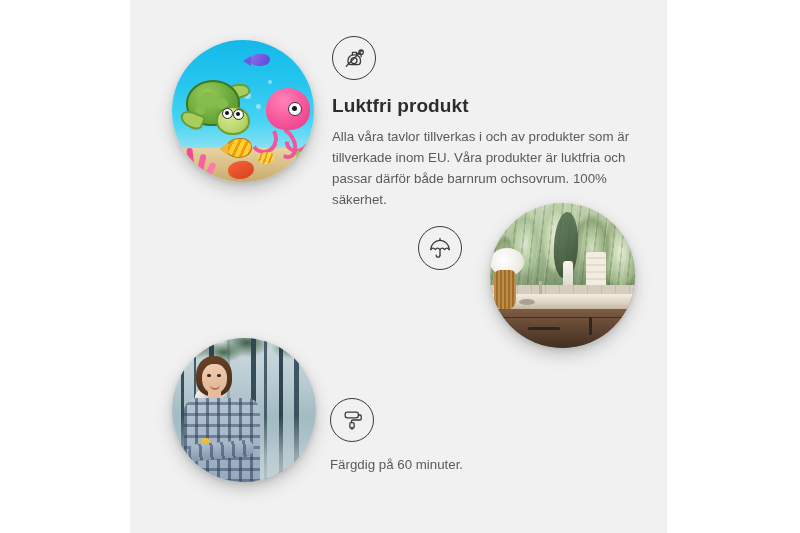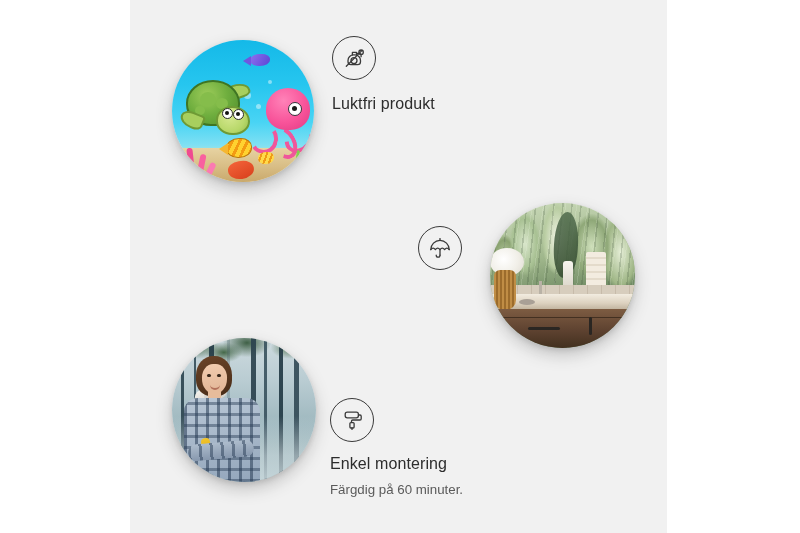--- a/index.html
+++ b/index.html
@@ -37,22 +37,22 @@
     border-radius: 50%;
     border: 1.5px solid #3a3a3a;
     box-sizing: border-box;
     display: flex;
     align-items: center;
     justify-content: center;
   }
   .icon-circle svg { display: block; }
 
   .feat-title {
-    font-size: 16px;
-    font-weight: normal;
+    font-size: 19px;
+    font-weight: bold;
     color: #2d2d2d;
     letter-spacing: 0.1px;
     margin: 0;
     line-height: 1.25;
   }
   .feat-body {
     font-size: 13.3px;
     color: #5a5a5a;
     line-height: 1.58;
     margin: 0;
@@ -415,20 +415,21 @@
     <svg width="28" height="28" viewBox="0 0 28 28" fill="none" stroke="#3a3a3a" stroke-width="1.3" stroke-linecap="round" stroke-linejoin="round">
       <path d="M8 16.5c0-3.1 2.5-5.6 5.6-5.6h1.3c3.1 0 5.6 2.5 5.6 5.6v1.2c0 1.6-1.3 2.9-2.9 2.9h-6.7c-1.6 0-2.9-1.3-2.9-2.9z"></path>
       <path d="M12.4 10.9V8.4h4.1v2.5"></path>
       <path d="M16.5 9.4h2.6c1.1 0 2 .9 2 2v1.3"></path>
       <circle cx="21.1" cy="8.2" r="2.2"></circle>
       <circle cx="14" cy="16.6" r="3"></circle>
       <line x1="6.3" y1="22.2" x2="22.1" y2="6.4"></line>
     </svg>
   </div>
   <h3 class="feat-title">Luktfri produkt</h3>
+  <p class="feat-body">Alla våra tavlor tillverkas i och av produkter som är tillverkade inom EU. Våra produkter är luktfria och passar därför både barnrum ochsovrum. 100% säkerhet.</p>
 </div>
 
 <div class="feature" id="feature-2">
   <div class="icon-circle">
     <svg width="28" height="28" viewBox="0 0 28 28" fill="none" stroke="#3a3a3a" stroke-width="1.3" stroke-linecap="round" stroke-linejoin="round">
       <path d="M4.8 15.6c0-5.1 4.1-9.2 9.2-9.2s9.2 4.1 9.2 9.2"></path>
       <path d="M4.8 15.6c1.5-2.1 3.1-2.1 4.6 0 1.5-2.1 3.1-2.1 4.6 0 1.5-2.1 3.1-2.1 4.6 0 1.5-2.1 3.1-2.1 4.6 0"></path>
       <line x1="14" y1="15.6" x2="14" y2="21.2"></line>
       <path d="M14 21.2c0 1.1-.9 1.9-1.9 1.9s-1.9-.8-1.9-1.9"></path>
       <line x1="14" y1="6.4" x2="14" y2="4.6"></line>
@@ -438,21 +439,20 @@
 
 <div class="feature" id="feature-3">
   <div class="icon-circle">
     <svg width="28" height="28" viewBox="0 0 28 28" fill="none" stroke="#3a3a3a" stroke-width="1.3" stroke-linecap="round" stroke-linejoin="round">
       <rect x="7.2" y="6.2" width="13.2" height="5.6" rx="2.1"></rect>
       <path d="M20.4 9h1.6c.7 0 1.2.6 1.2 1.2v2.6c0 .7-.6 1.2-1.2 1.2h-7.3c-.7 0-1.2.6-1.2 1.2v1.1"></path>
       <rect x="11.9" y="16.6" width="4.2" height="5.4" rx="1"></rect>
       <line x1="14" y1="22" x2="14" y2="23.4"></line>
     </svg>
   </div>
-  <h3 class="feat-title">Enkel montering</h3>
   <p class="feat-body">Färgdig på 60 minuter.</p>
 </div>
 
 <div class="photo-disc" id="disc-underwater">
   <div class="scene">
     <div class="sea-bg"></div>
     <div class="sea-sand"></div>
     <div class="bubble b1"></div>
     <div class="bubble b2"></div>
     <div class="bubble b3"></div>

